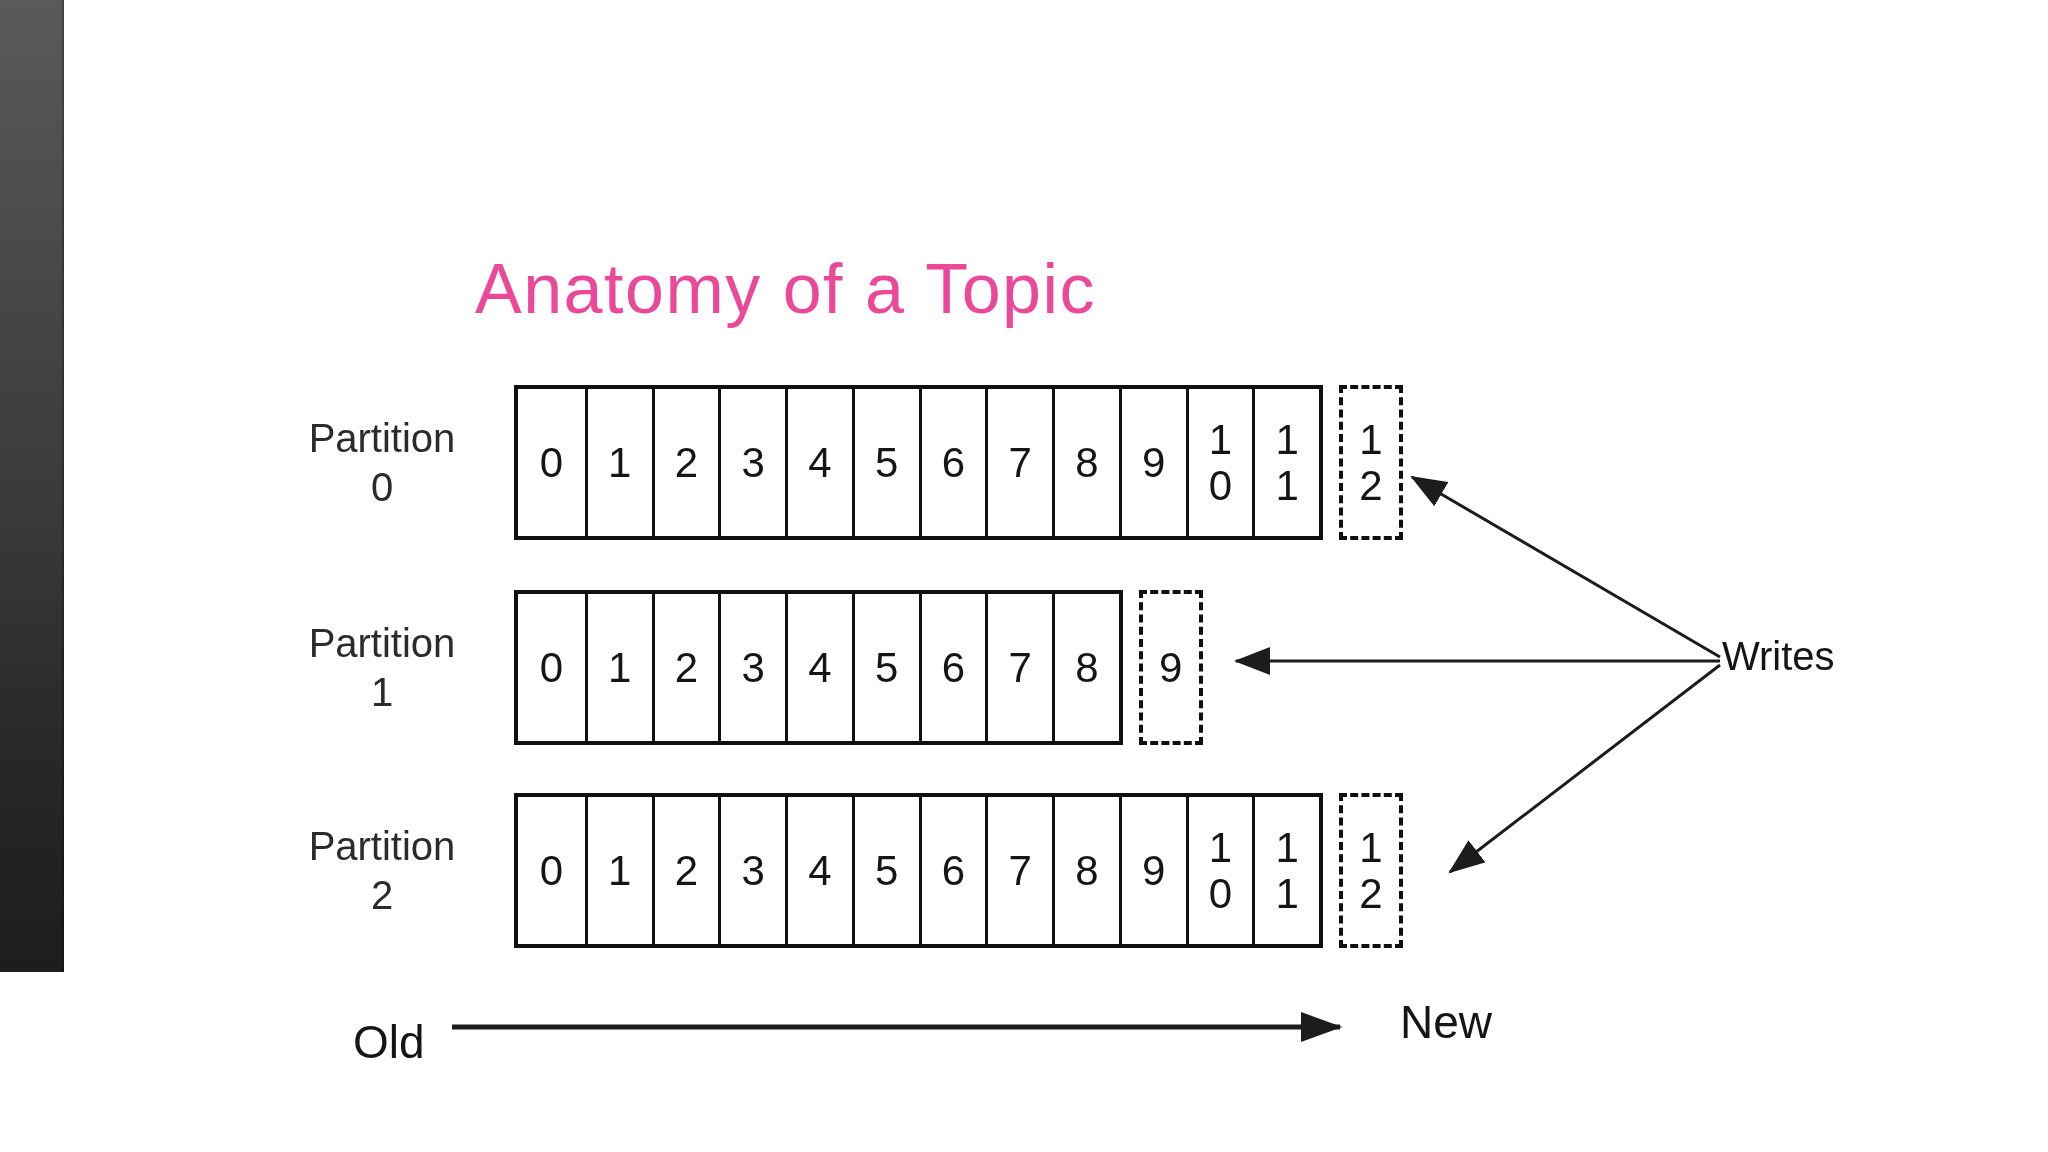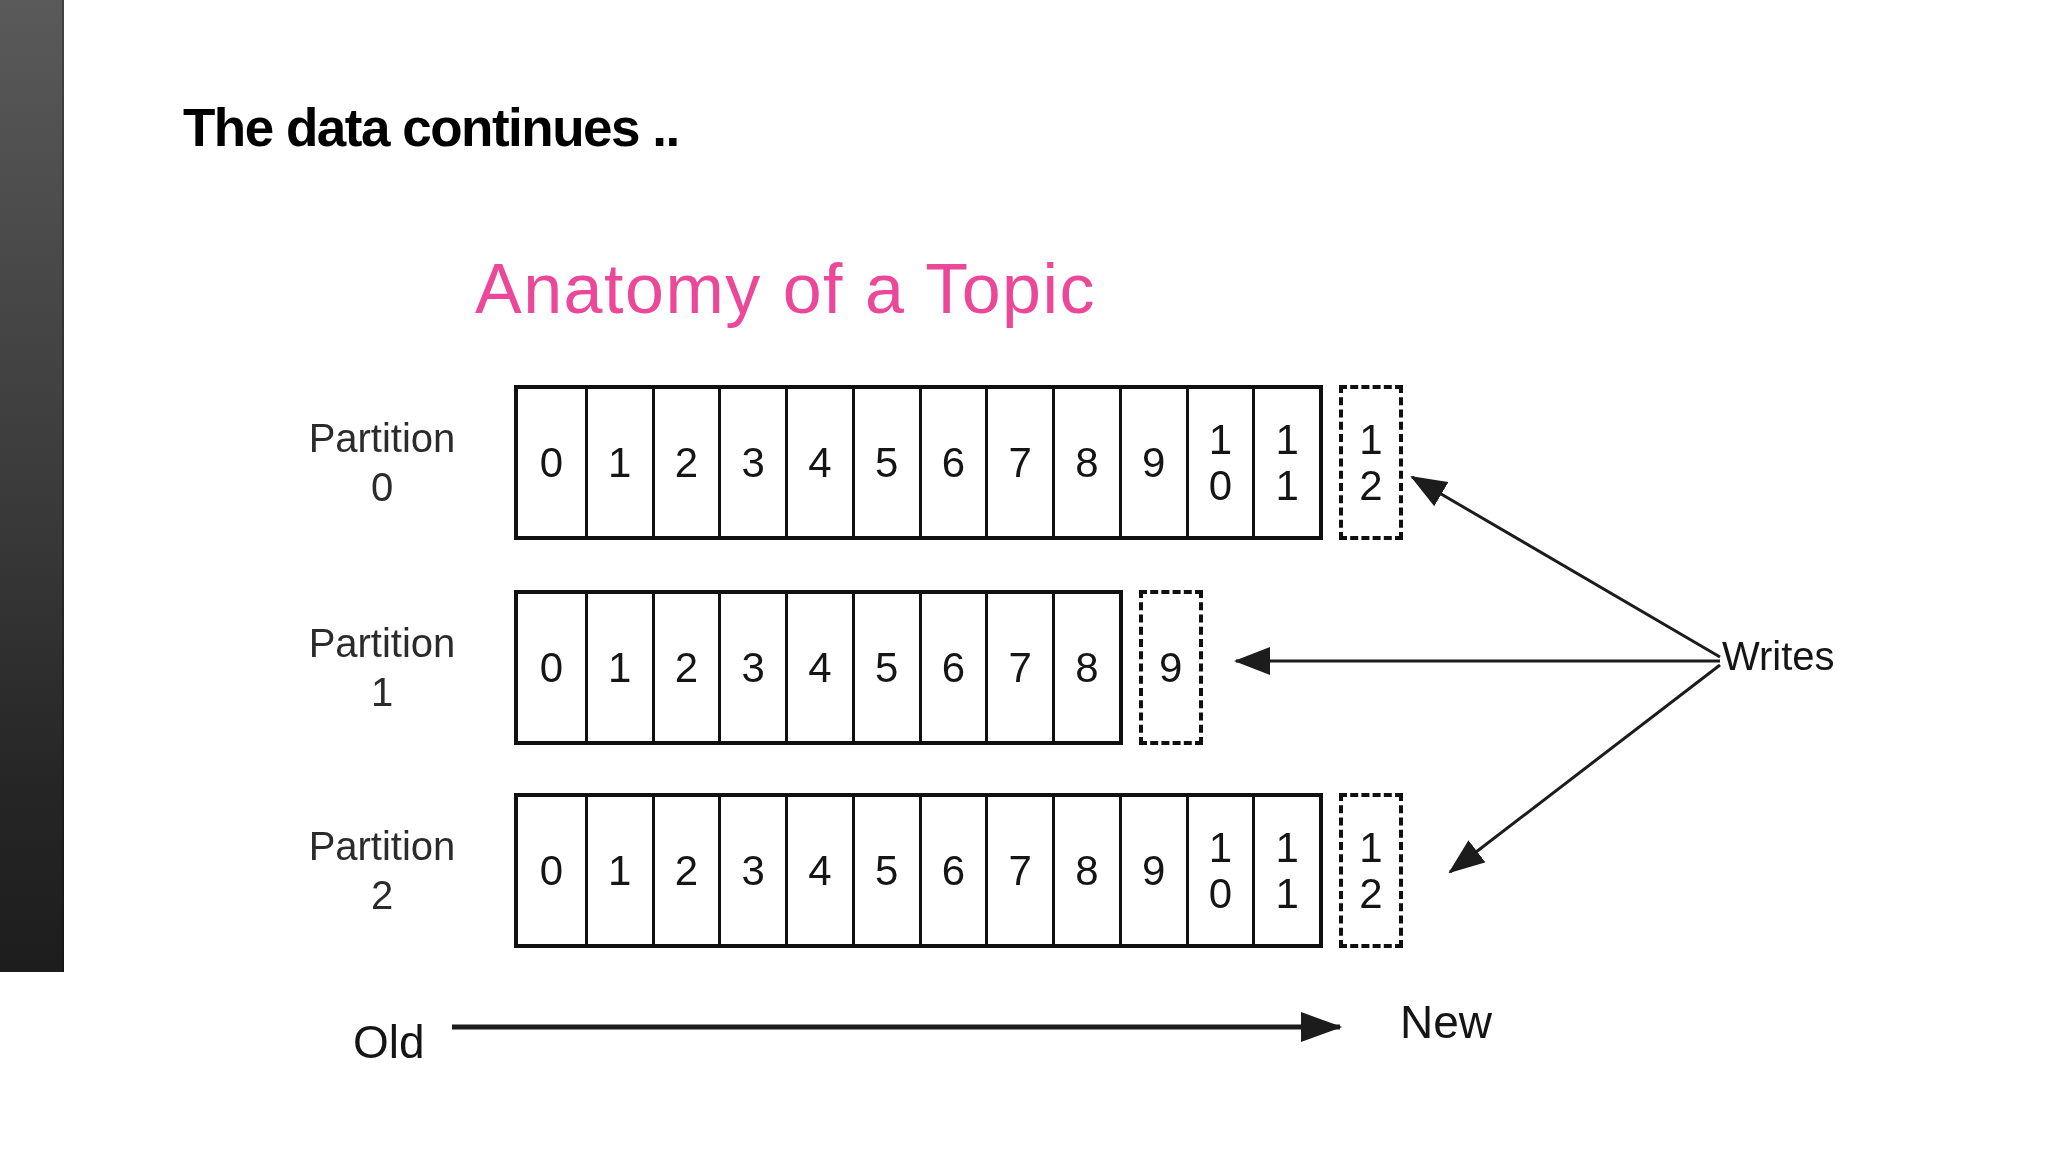--- a/index.html
+++ b/index.html
@@ -146,21 +146,20 @@
 </style>
 </head>
 <body>
 
 <div id="stage">
 
   <div id="sidebar">
     <div id="linkedin-badge">in</div>
   </div>
 
-  <div id="slide-title">The data continues ..</div>
 
   <div id="diagram">
 
     <div id="diagram-heading">Anatomy of a Topic</div>
 
     <div id="partitions">
   <div class="partition-row">
     <div class="partition-label">Partition
 0</div>
     <div class="solid-box">

